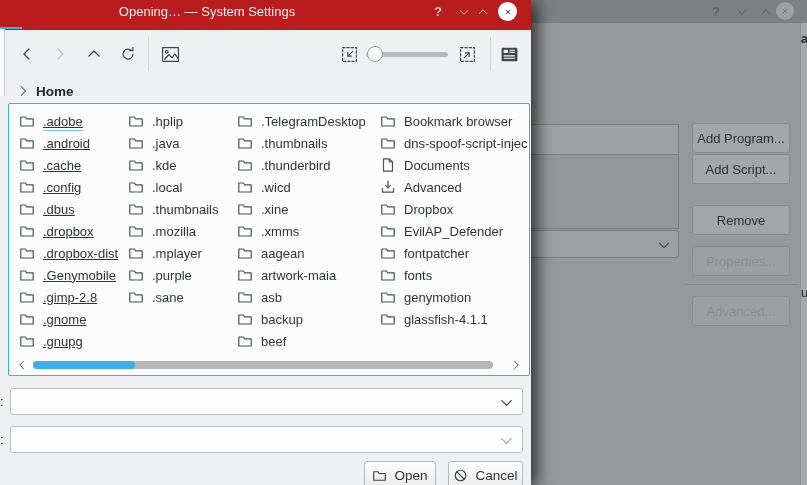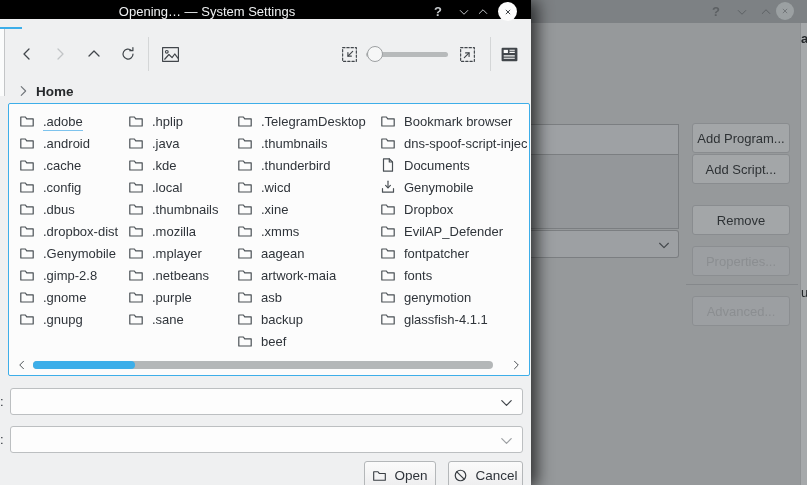--- a/index.html
+++ b/index.html
@@ -23,21 +23,21 @@
   .bg-combo .chev svg { width:14px; height:14px; }
   .bg-btncol { position:absolute; left:161px; top:0; width:98px; }
   .bg-btn { position:absolute; left:0; width:98px; height:30px; background:#a3a6a8; border:1px solid #898c8f; border-radius:3px; display:flex; align-items:center; justify-content:center; color:#2e3235; font-size:13px; }
   .bg-btn.disabled { background:#9c9fa2; border-color:#8b8e91; color:#8b8e91; }
   .bg-separator { position:absolute; left:155px; top:284px; width:112px; height:1px; background:#85888b; }
   .bg-frag { position:absolute; width:6px; overflow:hidden; color:#24282b; font-size:13px; font-weight:bold; }
 
   
   .dialog { position:absolute; left:0; top:0; width:531px; height:485px; background:#eff0f1;
             box-shadow:8px 0 14px rgba(0,0,0,.45), 0 8px 14px rgba(0,0,0,.45); }
-  .dlg-titlebar { position:absolute; left:0; top:0; width:100%; height:19px; background:#000000; }
+  .dlg-titlebar { position:absolute; left:0; top:0; width:100%; height:30px; background:#b91c1c; }
   .dlg-title { position:absolute; left:207px; top:4px; transform:translateX(-50%); color:#eef0f1; font-size:13px; white-space:nowrap; }
   .dlg-tb-icon { position:absolute; top:3px; width:18px; height:17px; display:flex; align-items:center; justify-content:center; color:#c6cacd; font-size:13px; }
   .dlg-tb-icon svg { width:12px; height:12px; }
   .dlg-help { left:429px; font-weight:bold; }
   .dlg-min { left:455px; } .dlg-max { left:474px; }
   .dlg-close { left:498px; top:2px; width:19px; height:19px; border-radius:50%; background:#fcfcfc; color:#31363b; }
   .dlg-close svg { width:10px; height:10px; }
 
   .sliver-accent { position:absolute; left:0; top:27px; width:22px; height:2px; background:var(--accent,#3daee9); }
   .sliver { position:absolute; left:0; top:29px; width:5px; height:67px; background:#fbfcfc; border-right:1px solid #c3c5c7; }
@@ -55,21 +55,21 @@
   .zoom-handle { position:absolute; left:1px; top:-6px; width:16px; height:16px; border-radius:50%; background:#f6f7f7; border:1px solid #9da0a2; }
 
   .breadcrumb { position:absolute; left:16px; top:82px; height:18px; display:flex; align-items:center; }
   .bc-chev { width:14px; height:14px; color:#70757a; margin-right:6px; }
   .bc-chev svg { width:14px; height:14px; }
   .bc-home { font-weight:bold; color:#26292c; font-size:13.5px; }
 
   .filelist { position:absolute; left:8px; top:103px; width:522px; height:273px; background:#fcfcfc; border:1px solid var(--accent,#3daee9); border-radius:2px; overflow:hidden; }
   .file-cols { position:absolute; left:4px; top:6px; right:2px; bottom:22px; display:flex; overflow:hidden; }
   .file-col { flex:0 0 auto; }
-  .file-col:nth-child(1){ width:109px; } .file-col:nth-child(2){ width:109px; }
+  .file-col:nth-child(1){ width:109px;text-decoration:underline; } .file-col:nth-child(2){ width:109px; }
   .file-col:nth-child(3){ width:143px; } .file-col:nth-child(4){ width:153px; }
   .file-item { height:22px; display:flex; align-items:center; padding-left:6px; white-space:nowrap; overflow:hidden; }
   .fi-icon { width:16px; height:16px; flex:0 0 16px; margin-right:8px; color:#4a5055; }
   .fi-icon svg { width:16px; height:16px; }
   .fi-label { font-size:13px; color:#2f343a; }
   .file-item.current .fi-label { border-bottom:1px solid #7dc3ed; padding-bottom:1px; margin-bottom:-2px; }
 
   .hscroll { position:absolute; left:4px; right:4px; bottom:3px; height:14px; }
   .hs-arrow { position:absolute; top:0; width:14px; height:14px; color:#4a4f53; display:flex; align-items:center; justify-content:center; }
   .hs-arrow svg { width:12px; height:12px; }
@@ -251,20 +251,26 @@
             <div class="file-item">
               <span class="fi-icon"><svg viewBox="0 0 16 16" fill="none" stroke="currentColor" stroke-linecap="round" stroke-linejoin="round" stroke-width="1.2">
                   <path d="M1.8 13 V4 h4.6 l1.3 1.8 h6.5 V13 z"></path>
                 </svg></span>
               <span class="fi-label">.dbus</span>
             </div>
             <div class="file-item">
               <span class="fi-icon"><svg viewBox="0 0 16 16" fill="none" stroke="currentColor" stroke-linecap="round" stroke-linejoin="round" stroke-width="1.2">
                   <path d="M1.8 13 V4 h4.6 l1.3 1.8 h6.5 V13 z"></path>
                 </svg></span>
+              <span class="fi-label">.dropbox</span>
+            </div>
+            <div class="file-item">
+              <span class="fi-icon"><svg viewBox="0 0 16 16" fill="none" stroke="currentColor" stroke-linecap="round" stroke-linejoin="round" stroke-width="1.2">
+                  <path d="M1.8 13 V4 h4.6 l1.3 1.8 h6.5 V13 z"></path>
+                </svg></span>
               <span class="fi-label">.dropbox-dist</span>
             </div>
             <div class="file-item">
               <span class="fi-icon"><svg viewBox="0 0 16 16" fill="none" stroke="currentColor" stroke-linecap="round" stroke-linejoin="round" stroke-width="1.2">
                   <path d="M1.8 13 V4 h4.6 l1.3 1.8 h6.5 V13 z"></path>
                 </svg></span>
               <span class="fi-label">.Genymobile</span>
             </div>
             <div class="file-item">
               <span class="fi-icon"><svg viewBox="0 0 16 16" fill="none" stroke="currentColor" stroke-linecap="round" stroke-linejoin="round" stroke-width="1.2">
@@ -320,26 +326,20 @@
               <span class="fi-icon"><svg viewBox="0 0 16 16" fill="none" stroke="currentColor" stroke-linecap="round" stroke-linejoin="round" stroke-width="1.2">
                   <path d="M1.8 13 V4 h4.6 l1.3 1.8 h6.5 V13 z"></path>
                 </svg></span>
               <span class="fi-label">.mozilla</span>
             </div>
             <div class="file-item">
               <span class="fi-icon"><svg viewBox="0 0 16 16" fill="none" stroke="currentColor" stroke-linecap="round" stroke-linejoin="round" stroke-width="1.2">
                   <path d="M1.8 13 V4 h4.6 l1.3 1.8 h6.5 V13 z"></path>
                 </svg></span>
               <span class="fi-label">.mplayer</span>
-            </div>
-            <div class="file-item">
-              <span class="fi-icon"><svg viewBox="0 0 16 16" fill="none" stroke="currentColor" stroke-linecap="round" stroke-linejoin="round" stroke-width="1.2">
-                  <path d="M1.8 13 V4 h4.6 l1.3 1.8 h6.5 V13 z"></path>
-                </svg></span>
-              <span class="fi-label">.netbeans</span>
             </div>
             <div class="file-item">
               <span class="fi-icon"><svg viewBox="0 0 16 16" fill="none" stroke="currentColor" stroke-linecap="round" stroke-linejoin="round" stroke-width="1.2">
                   <path d="M1.8 13 V4 h4.6 l1.3 1.8 h6.5 V13 z"></path>
                 </svg></span>
               <span class="fi-label">.purple</span>
             </div>
             <div class="file-item">
               <span class="fi-icon"><svg viewBox="0 0 16 16" fill="none" stroke="currentColor" stroke-linecap="round" stroke-linejoin="round" stroke-width="1.2">
                   <path d="M1.8 13 V4 h4.6 l1.3 1.8 h6.5 V13 z"></path>
@@ -434,21 +434,21 @@
                   <path d="M9.3 1.8 v3.2 h3.2"></path>
                 </svg></span>
               <span class="fi-label">Documents</span>
             </div>
             <div class="file-item">
               <span class="fi-icon"><svg viewBox="0 0 16 16" fill="none" stroke="currentColor" stroke-linecap="round" stroke-linejoin="round" stroke-width="1.2">
                   <path d="M8 2.2 V8.6"></path>
                   <path d="M5.6 6.4 L8 8.8 l2.4 -2.4"></path>
                   <path d="M2.5 9.5 v3.7 h11 V9.5"></path>
                 </svg></span>
-              <span class="fi-label">Genymobile</span>
+              <span class="fi-label">Advanced</span>
             </div>
             <div class="file-item">
               <span class="fi-icon"><svg viewBox="0 0 16 16" fill="none" stroke="currentColor" stroke-linecap="round" stroke-linejoin="round" stroke-width="1.2">
                   <path d="M1.8 13 V4 h4.6 l1.3 1.8 h6.5 V13 z"></path>
                 </svg></span>
               <span class="fi-label">Dropbox</span>
             </div>
             <div class="file-item">
               <span class="fi-icon"><svg viewBox="0 0 16 16" fill="none" stroke="currentColor" stroke-linecap="round" stroke-linejoin="round" stroke-width="1.2">
                   <path d="M1.8 13 V4 h4.6 l1.3 1.8 h6.5 V13 z"></path>

